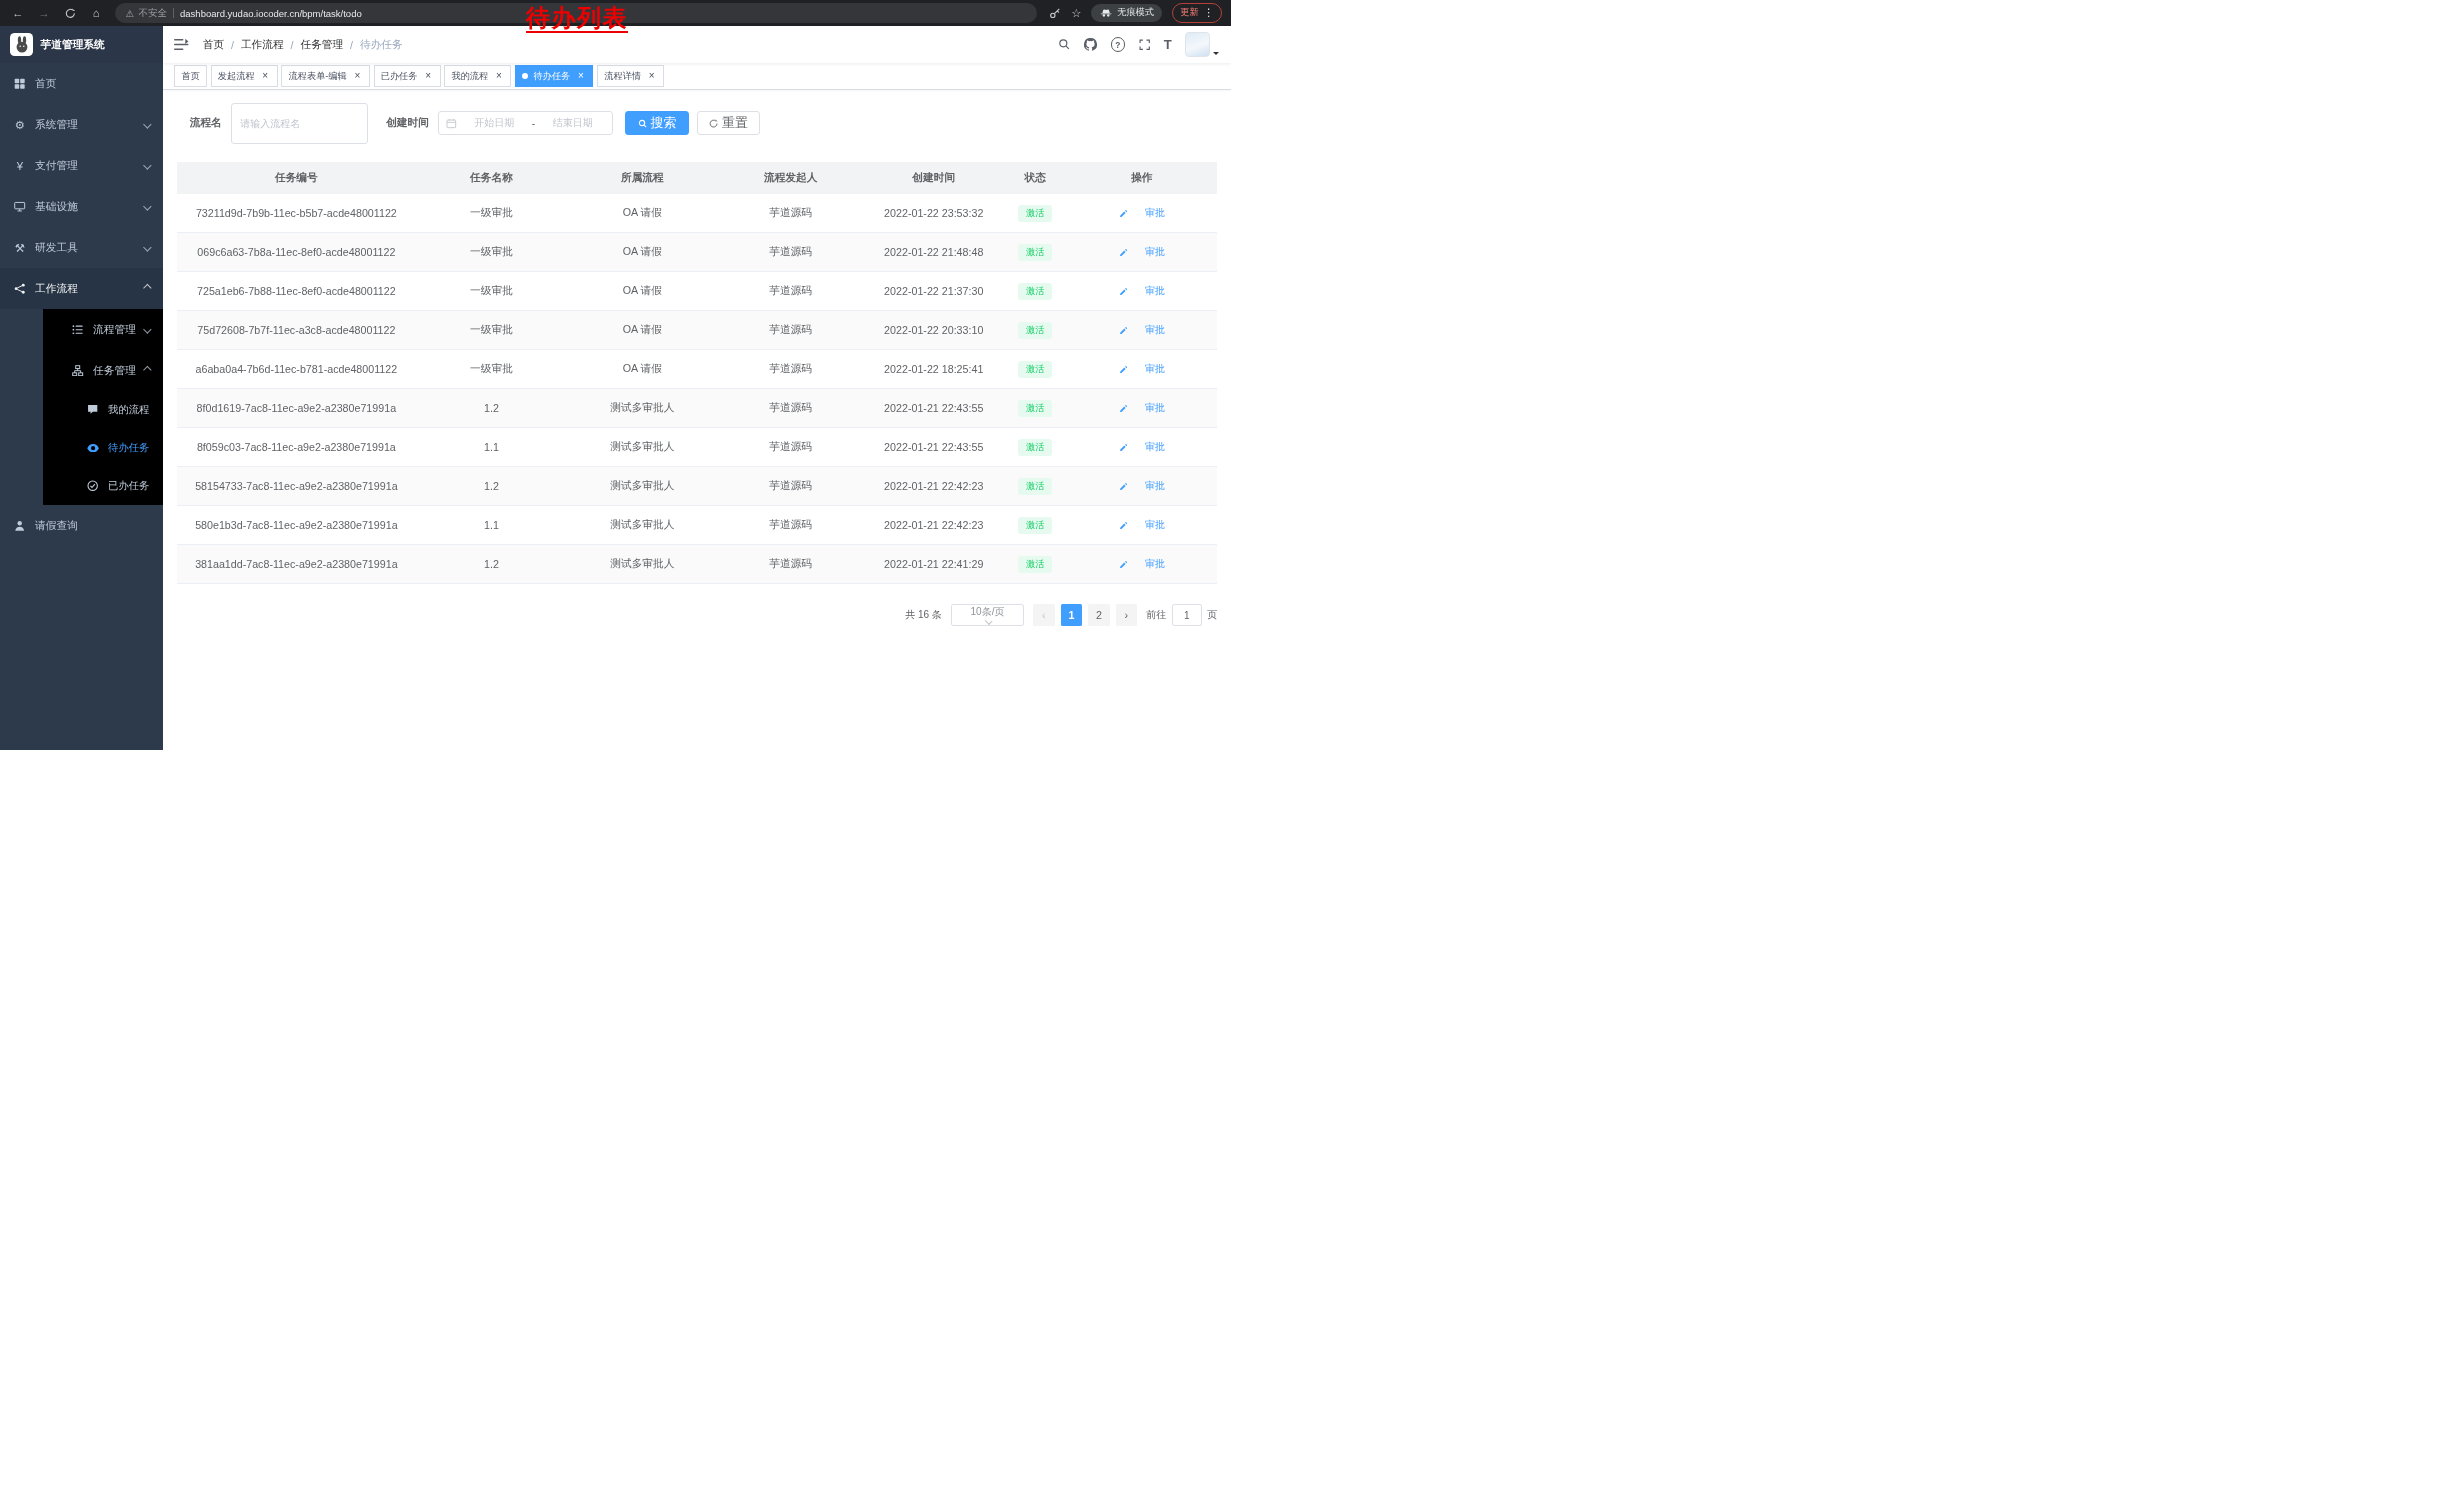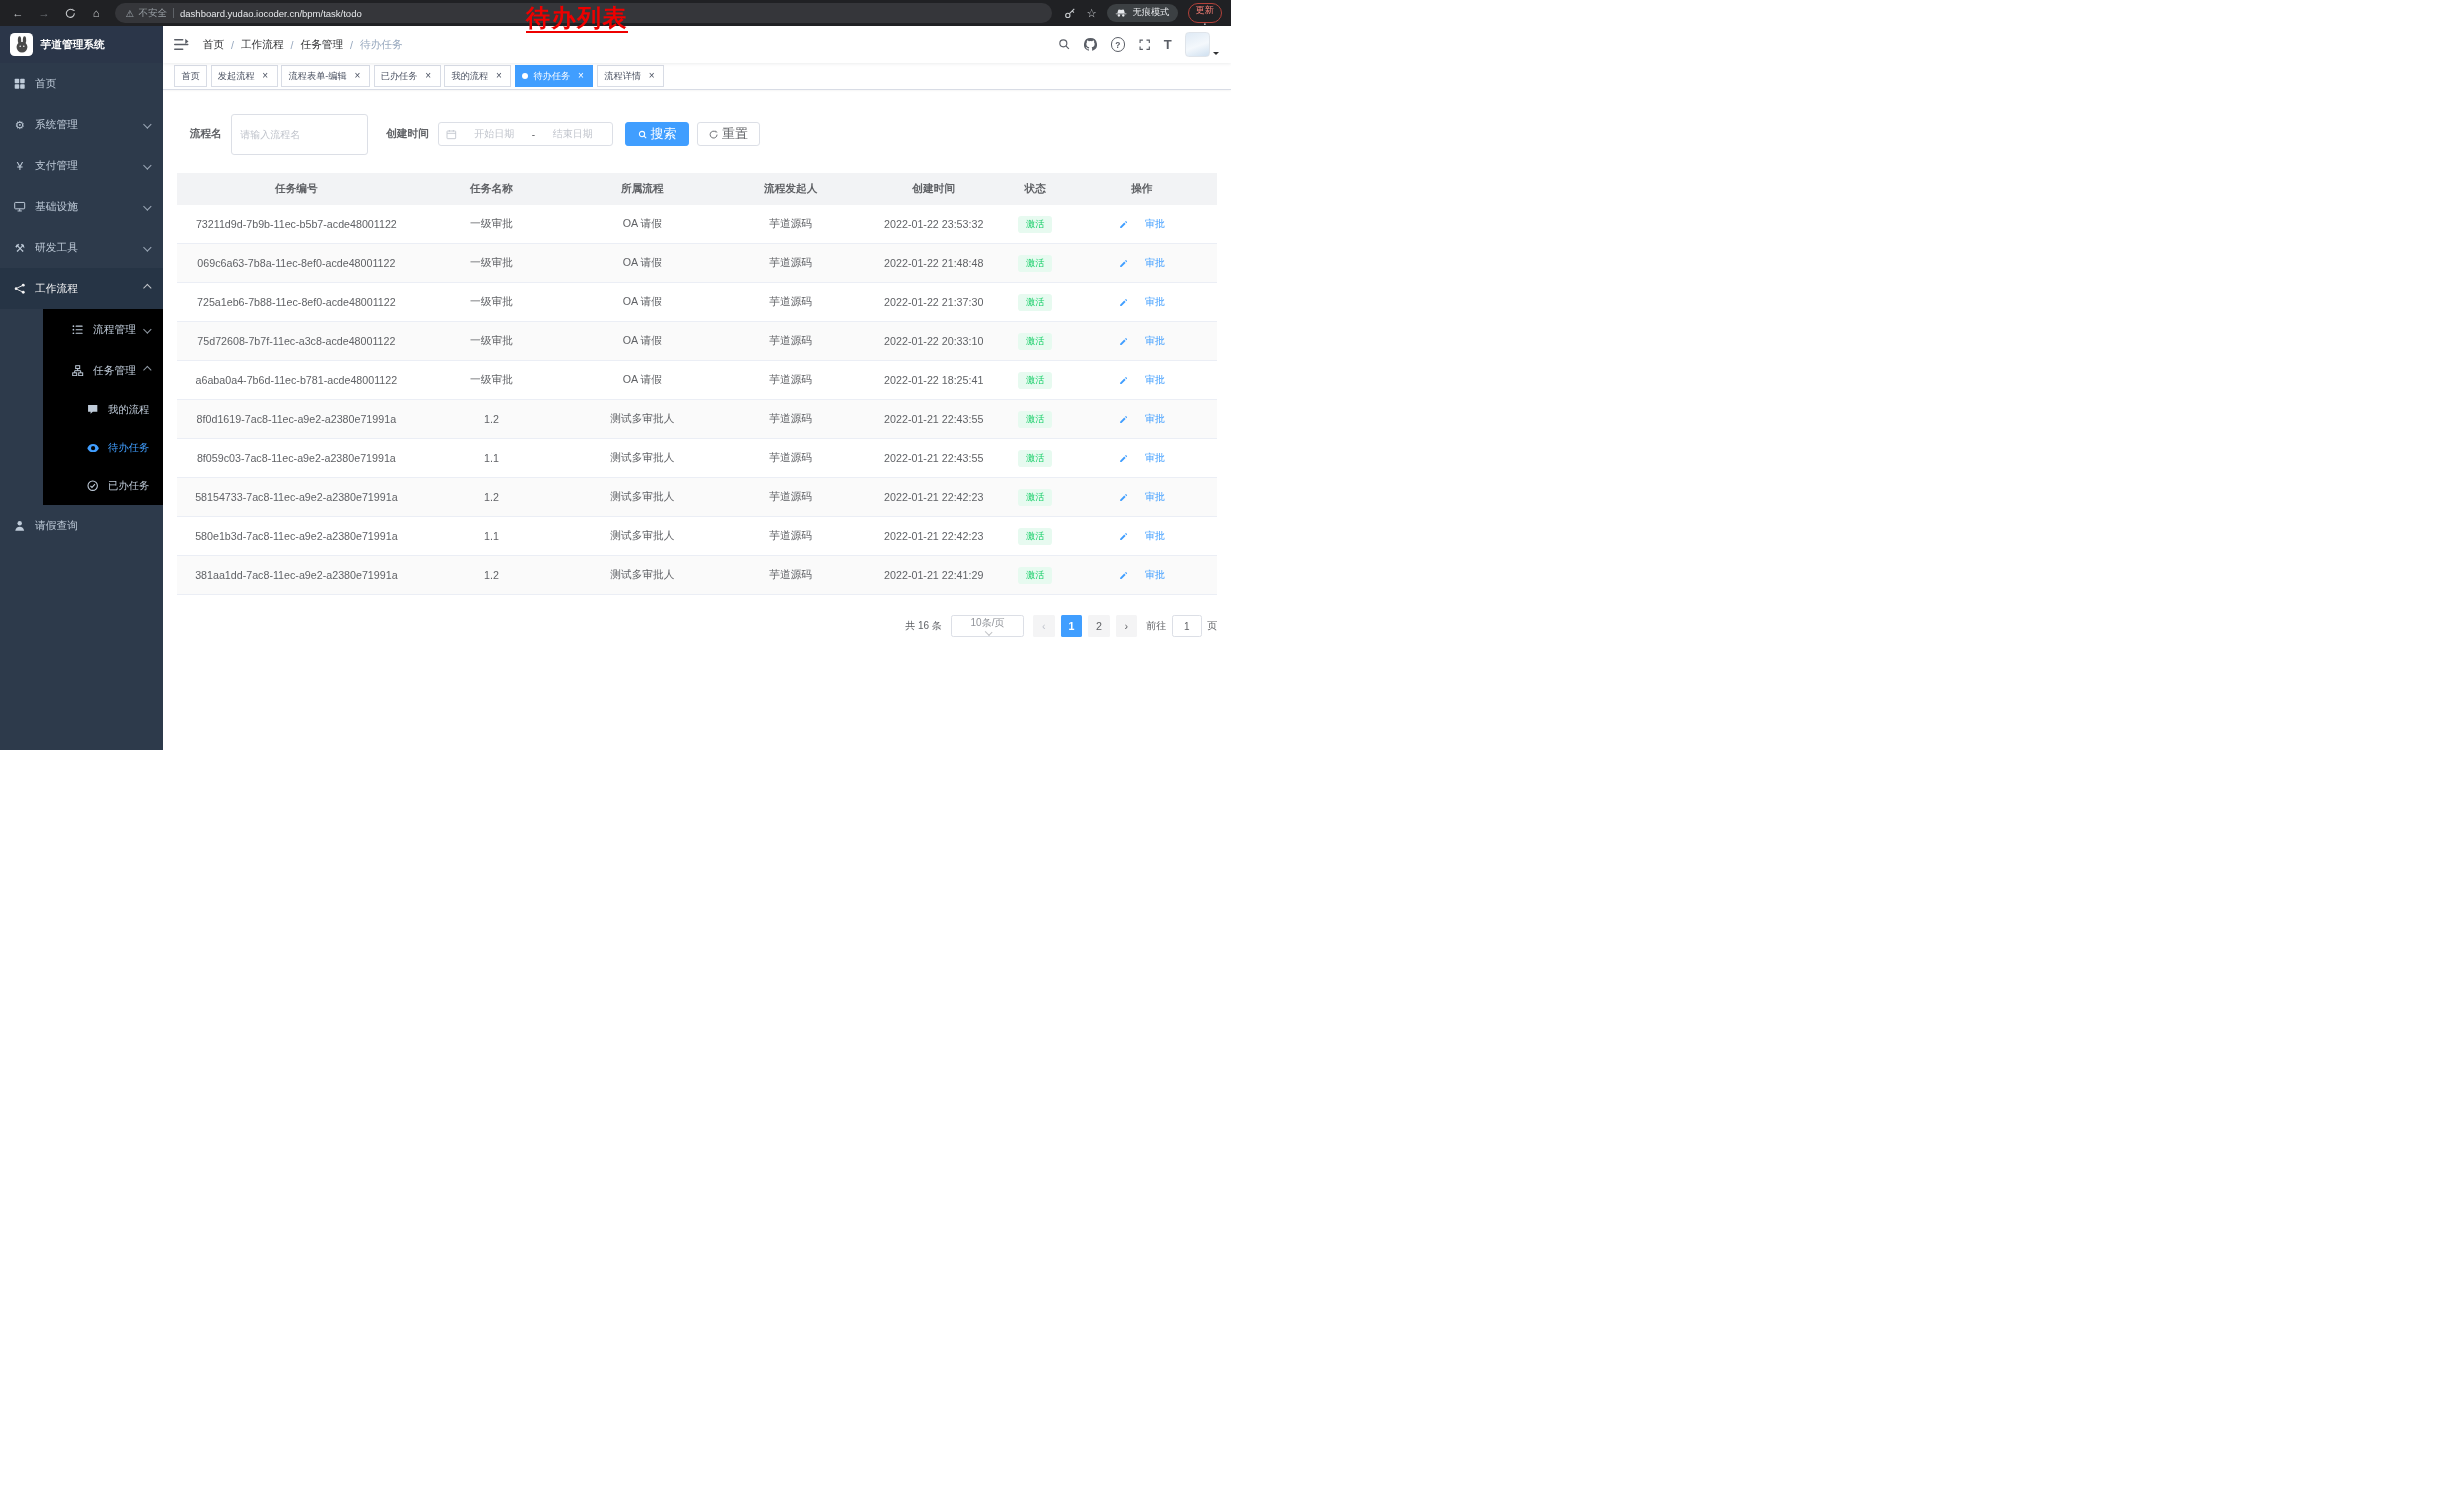--- a/index.html
+++ b/index.html
@@ -11,21 +11,21 @@
   .chrome-nav{display:flex;align-items:center;gap:9.2px;margin-right:4.6px;}
   .chrome-btn{font-size:11.4px;color:#c7cacd;width:17px;height:17px;display:flex;align-items:center;justify-content:center;border-radius:50%;cursor:pointer;}
   .chrome-btn.dim{color:#70757a;}
   .omnibox{flex:1;height:20px;background:#35363a;border-radius:10px;display:flex;align-items:center;padding:0 10px;gap:6.1px;font-size:9.5px;cursor:text;min-width:0;}
   .omni-sec{display:flex;align-items:center;gap:4.6px;color:#9aa0a6;}
   .omni-divider{width:0.8px;height:10px;background:#5f6368;}
   .omni-url{color:#e8eaed;white-space:nowrap;overflow:hidden;}
   .chrome-right{display:flex;align-items:center;gap:10px;padding-left:6.1px;}
   .chrome-ico{color:#c7cacd;font-size:11.4px;display:flex;align-items:center;cursor:pointer;}
   .incog{height:18.3px;background:#3c4043;border-radius:9.2px;display:flex;align-items:center;gap:5.3px;padding:0 8.4px;color:#e8eaed;font-size:9.2px;}
-  .update{height:18.3px;border:0.8px solid #b3413a;border-radius:10px;display:flex;align-items:center;gap:4.6px;padding:0 6.9px;color:#f07b72;font-size:9.2px;cursor:pointer;flex-direction:column;}
+  .update{height:18.3px;border:0.8px solid #b3413a;border-radius:10px;display:flex;align-items:center;gap:4.6px;padding:0 6.9px;color:#f07b72;font-size:9.2px;cursor:pointer;}
   .update .kebab{color:#e8eaed;font-size:10.7px;}
 
   
   .annotation{position:absolute;top:3.8px;left:526px;z-index:50;font-size:24px;font-weight:bold;color:#ee0000;letter-spacing:1.5px;line-height:1.15;border-bottom:2.3px solid #ee0000;pointer-events:none;}
 
   
   .app{display:flex;height:724px;}
   .sidebar{width:163px;flex-shrink:0;background:#2d3a4b;color:#bfcbd9;font-size:10.7px;}
   .logo-row{height:37px;display:flex;align-items:center;gap:7.6px;padding:0 10px;background:#2b3649;cursor:pointer;}
   .logo-box{width:23px;height:23px;background:#fff;border-radius:4.6px;display:flex;align-items:center;justify-content:center;overflow:hidden;flex-shrink:0;}
@@ -62,21 +62,21 @@
   
   .tagsbar{height:26px;background:#fff;border-bottom:0.8px solid #d8dce5;box-shadow:0 0.8px 2.3px 0 rgba(0,0,0,.06);display:flex;align-items:center;padding:0 11.4px;gap:3.8px;position:relative;z-index:4;}
   .tag{height:20px;border:0.8px solid #d8dce5;background:#fff;color:#495060;font-size:9.2px;display:inline-flex;align-items:center;gap:3.8px;padding:0 6.1px;cursor:pointer;}
   .tag .dot{display:none;}
   .tag.active{background:#409eff;border-color:#409eff;color:#fff;}
   .tag.active .dot{display:inline-block;width:6.1px;height:6.1px;border-radius:50%;background:#fff;margin-right:1.5px;}
   .tag .x{font-size:10px;line-height:1;margin-left:1.5px;width:10.7px;height:10.7px;display:flex;align-items:center;justify-content:center;border-radius:50%;}
 
   
   .content{flex:1;padding:10.7px 13.7px 0;}
-  .filters{display:flex;align-items:center;gap:7.6px;padding-left:13px;margin-top:13px;font-size:10.7px;color:#606266;}
+  .filters{display:flex;align-items:center;gap:7.6px;padding-left:13px;margin-top:2px;font-size:10.7px;color:#606266;}
   .f-label{font-weight:bold;color:#606266;margin-right:1.5px;}
   .text-input{height:41px;width:137px;border:0.8px solid #dcdfe6;border-radius:3.1px;padding:0 8.4px;font-size:10px;color:#606266;outline:none;font-family:inherit;box-sizing:border-box;}
   .text-input::placeholder{color:#c0c4cc;}
   .date-range{width:175px;height:24.4px;border:0.8px solid #dcdfe6;border-radius:3.1px;display:flex;align-items:center;gap:5.3px;padding:0 6.9px;font-size:10px;color:#c0c4cc;cursor:pointer;box-sizing:border-box;}
   .date-range .ph{flex:1;text-align:center;}
   .date-range .dash{color:#606266;}
   .cal-ico{color:#c0c4cc;display:flex;align-items:center;}
   .btn{height:24.4px;border-radius:3.1px;display:inline-flex;align-items:center;gap:3.8px;padding:0 11.4px;font-size:13px;cursor:pointer;font-family:inherit;}
   .btn.primary{background:#409eff;border:0.8px solid #409eff;color:#fff;}
   .btn.plain{background:#fff;border:0.8px solid #dcdfe6;color:#606266;}

